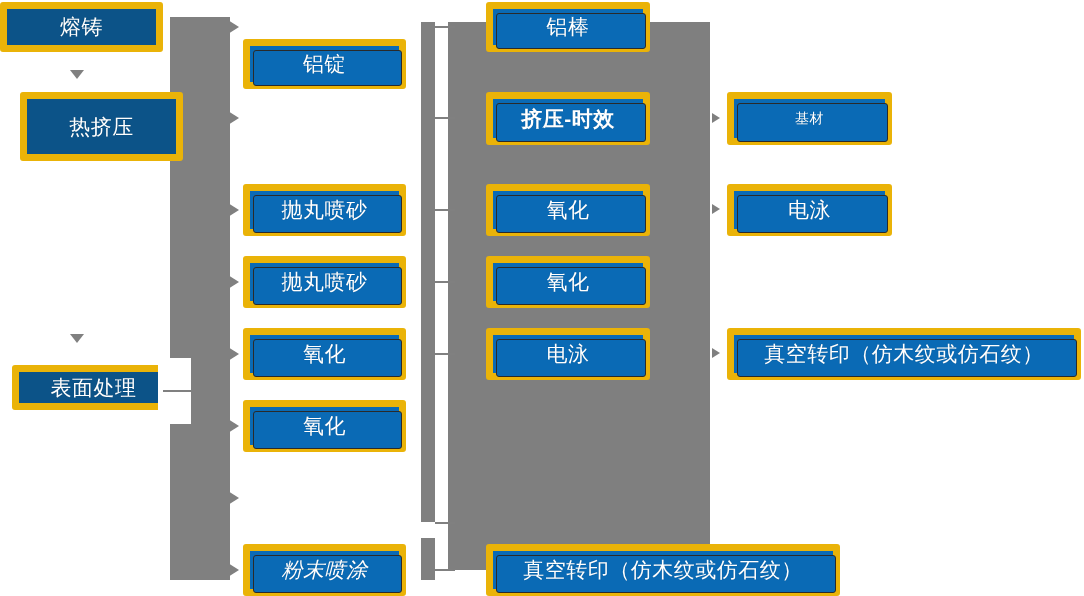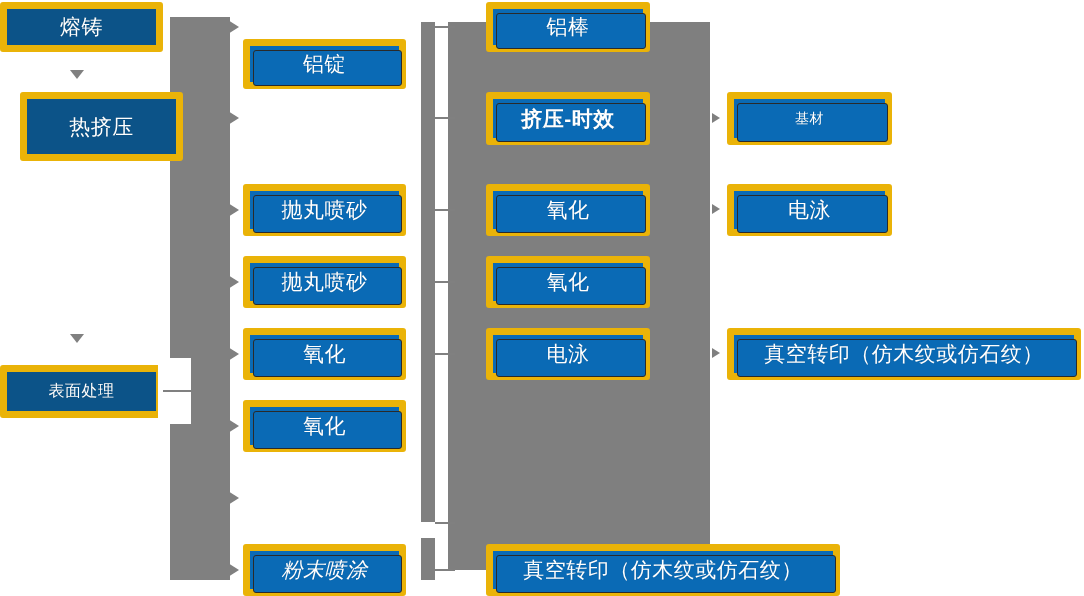--- a/index.html
+++ b/index.html
@@ -111,21 +111,21 @@
   <div class="arrow small" style="left:712px;top:113px;"></div>
   <div class="arrow small" style="left:712px;top:204px;"></div>
   <div class="arrow small" style="left:712px;top:348px;"></div>
 
   <div class="node dark" style="left:0px;top:2px;width:163px;height:50px;font-size:21px;">
     <span class="label">熔铸</span>
   </div>
   <div class="node dark" style="left:0px;top:92px;width:163px;height:69px;font-size:21px;margin-left:20px;">
     <span class="label">热挤压</span>
   </div>
-  <div class="node dark" style="left:0px;top:365px;width:163px;height:53px;font-size:16px;">
+  <div class="node dark" style="left:12px;top:365px;width:163px;height:45px;font-size:21px;">
     <span class="label">表面处理</span>
   </div>
 
   <div class="node light" style="left:243px;top:2px;width:163px;height:50px;font-size:21px;z-index:3;margin-top:37px;">
     <span class="label">铝锭</span>
   </div>
   <div class="node light" style="left:243px;top:184px;width:163px;height:52px;font-size:21px;z-index:3;">
     <span class="label">抛丸喷砂</span>
   </div>
   <div class="node light" style="left:243px;top:256px;width:163px;height:52px;font-size:21px;z-index:3;">

